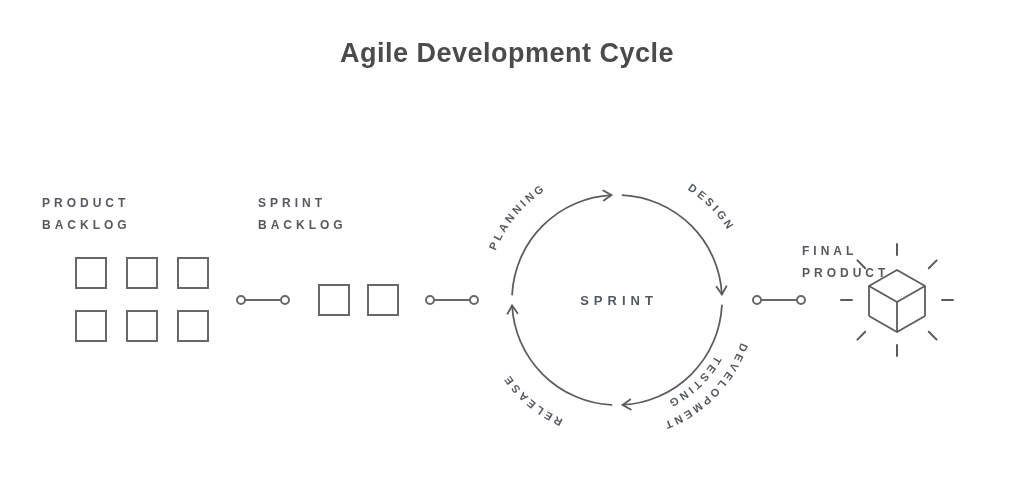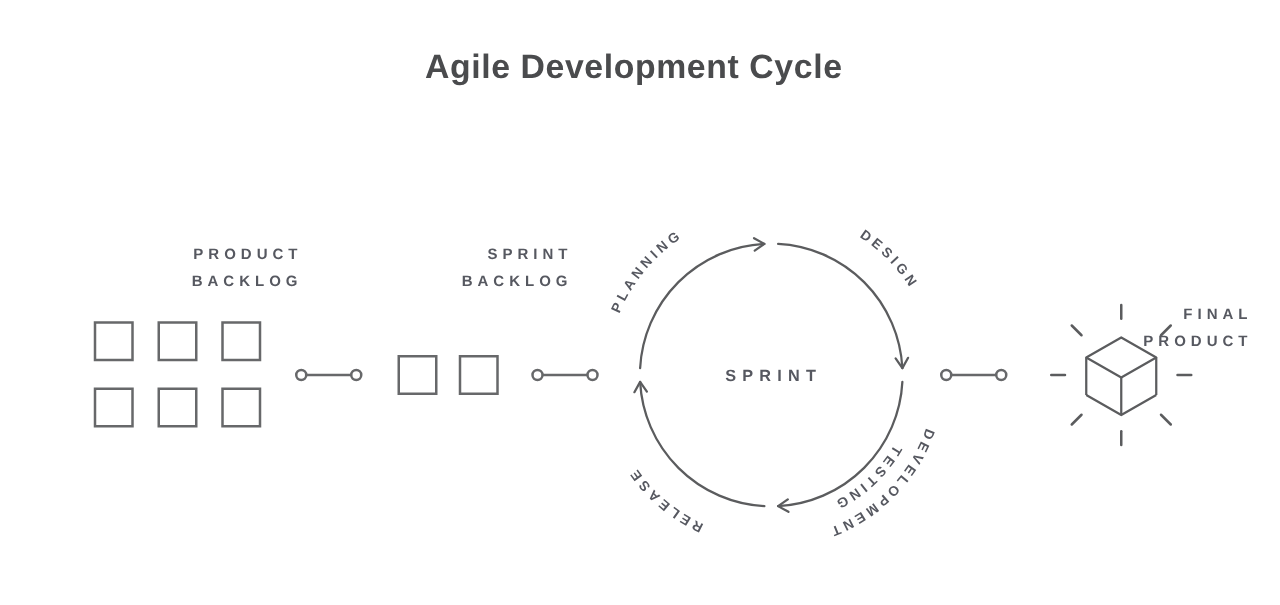--- a/index.html
+++ b/index.html
@@ -22,21 +22,21 @@
     width: 1014px;
     text-align: center;
     font-size: 27px;
     font-weight: 700;
     letter-spacing: 0.5px;
     color: #4a4b4d;
   }
   .group-label {
     position: absolute;
     width: 200px;
-    text-align: right;
+    text-align: left;
     font-size: 12px;
     font-weight: 700;
     letter-spacing: 4px;
     line-height: 22px;
     color: #565860;
     white-space: nowrap;
   }
   .sq-grid {
     position: absolute;
     display: flex;

